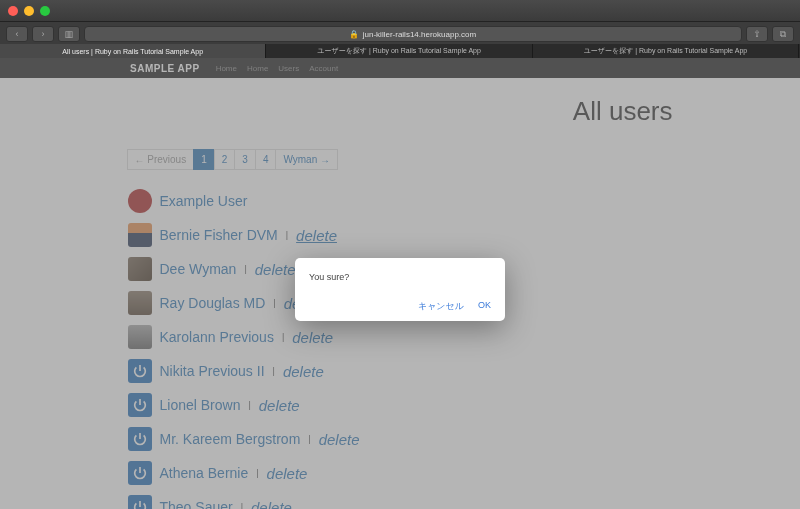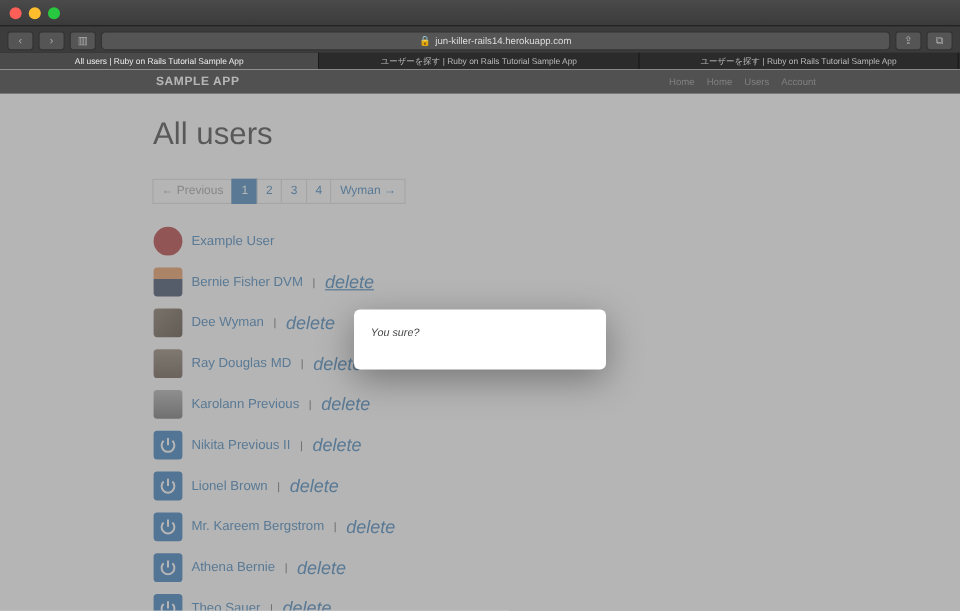--- a/index.html
+++ b/index.html
@@ -48,59 +48,59 @@
     background:#fff;
     height:100%;
     overflow:hidden;
     padding: 0 0 0 0;
   }
   .dim-overlay {
     position:absolute; inset:0; background:rgba(120,120,120,0.55); z-index:5;
   }
 
   .app-header {
-    background:#222; height:20px; display:flex; align-items:center; justify-content:space-between; padding:0 120px 0 130px;
+    background:#222; height:20px; display:flex; align-items:center; padding:0 60px 0 130px;
   }
   .brand{color:#fff;font-weight:700;font-size:10px;letter-spacing:0.5px;}
   .nav-links{display:flex;gap:10px;color:#888;font-size:8px;margin-left:16px;}
 
   .container{width:545px;margin:0 auto;padding-top:10px;}
-  h1.page-title{font-size:26px;font-weight:500;text-align:left;margin:8px 0 22px;color:#333;}
+  h1.page-title{font-size:26px;font-weight:500;text-align:right;margin:8px 0 22px;color:#333;}
 
   .pagination{display:flex;gap:0;font-size:10px;}
   .pagination .pg{border:1px solid #ddd;padding:4px 7px;color:#337ab7;background:#fff;margin-left:-1px;text-decoration:none;}
   .pagination .pg.disabled{color:#999;}
   .pagination .pg.active{background:#337ab7;color:#fff;border-color:#337ab7;}
 
   ul.users{list-style:none;margin-top:14px;}
   ul.users li{display:flex;align-items:center;gap:8px;padding:5px 0;border-bottom:0;}
   .avatar{width:24px;height:24px;border-radius:3px;background:#2470b8;display:flex;align-items:center;justify-content:center;overflow:hidden;flex-shrink:0;}
   .avatar.power svg{width:16px;height:16px;}
   .avatar.badge{background:#b02a2a;border-radius:50%;}
   .avatar.photo1{background:linear-gradient(#e89050 40%,#2a3a5a 40%);}
   .avatar.photo2{background:linear-gradient(135deg,#7a6a5a,#4a3a2a);}
   .avatar.photo3{background:linear-gradient(#8a7a6a,#5a4a3a);}
   .avatar.photo4{background:linear-gradient(#aaa,#666);}
-  .uname{font-size:11px;color:#337ab7;}
+  .uname{font-size:14px;color:#337ab7;}
   .sep{font-size:9px;color:#555;}
   .del{font-size:15px;color:#337ab7;font-style:italic;}
   .del.active{text-decoration:underline;}
 
   
   .dialog {
     position:absolute;
     top:200px; left:50%; transform:translateX(-50%);
     width:210px;
     background:#fff;
     border-radius:5px;
     box-shadow:0 8px 30px rgba(0,0,0,0.35);
     z-index:10;
     padding:14px 14px 8px 14px;
   }
-  .dialog .msg{font-size:9px;color:#444;margin-bottom:18px;font-style:italic;}
+  .dialog .msg{font-size:9px;color:#444;margin-bottom:18px;}
   .dialog .btns{display:flex;justify-content:flex-end;gap:14px;font-size:9px;}
   .dialog .btns span{color:#3a7ad9;cursor:pointer;}
 </style>
 </head>
 <body>
 
 <div class="titlebar">
   <div class="tl red"></div>
   <div class="tl yel"></div>
   <div class="tl grn"></div>
@@ -236,14 +236,18 @@
             <a class="del">delete</a>
           </li>
         </ul>
     </div>
   </div>
 
   <div class="dim-overlay"></div>
 
   <div class="dialog">
     <div class="msg">You sure?</div>
+    <div class="btns">
+      <span>キャンセル</span>
+      <span>OK</span>
+    </div>
   </div>
 </div>
 
 </body></html>

